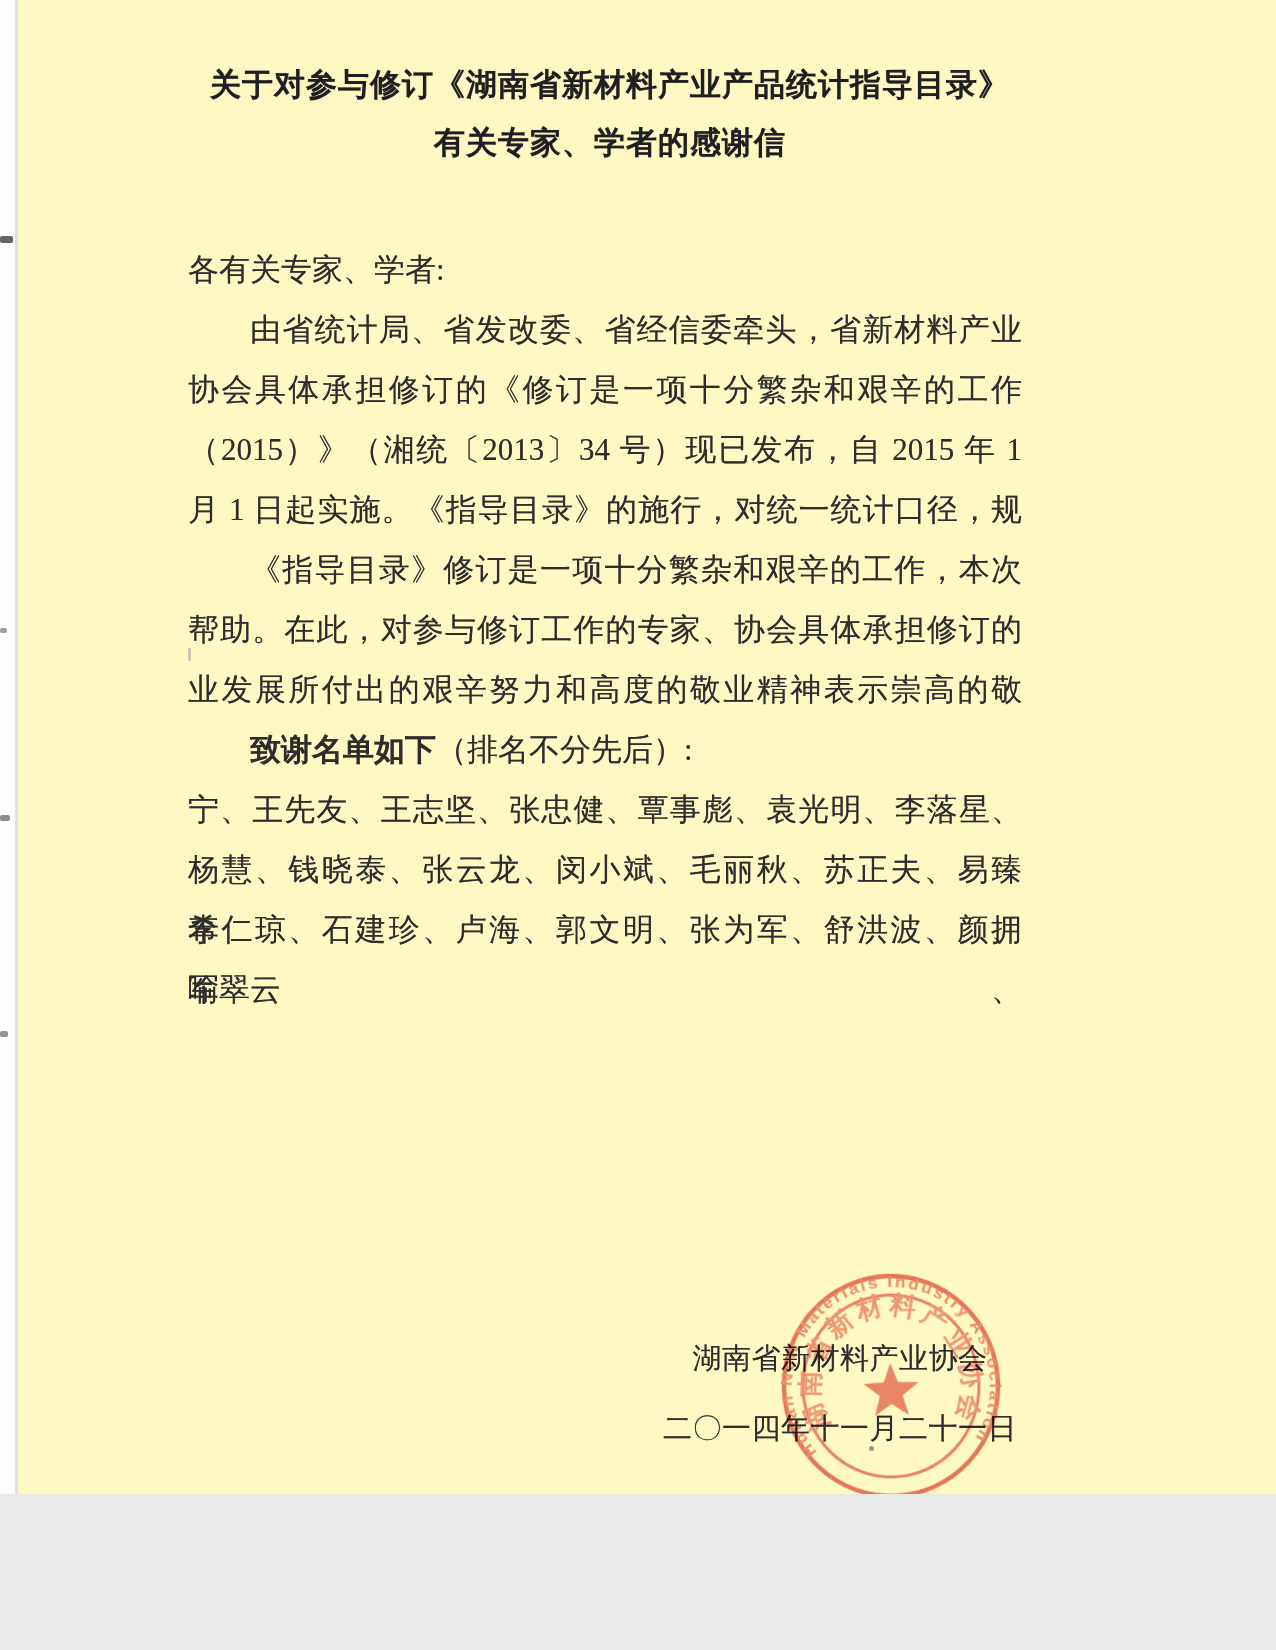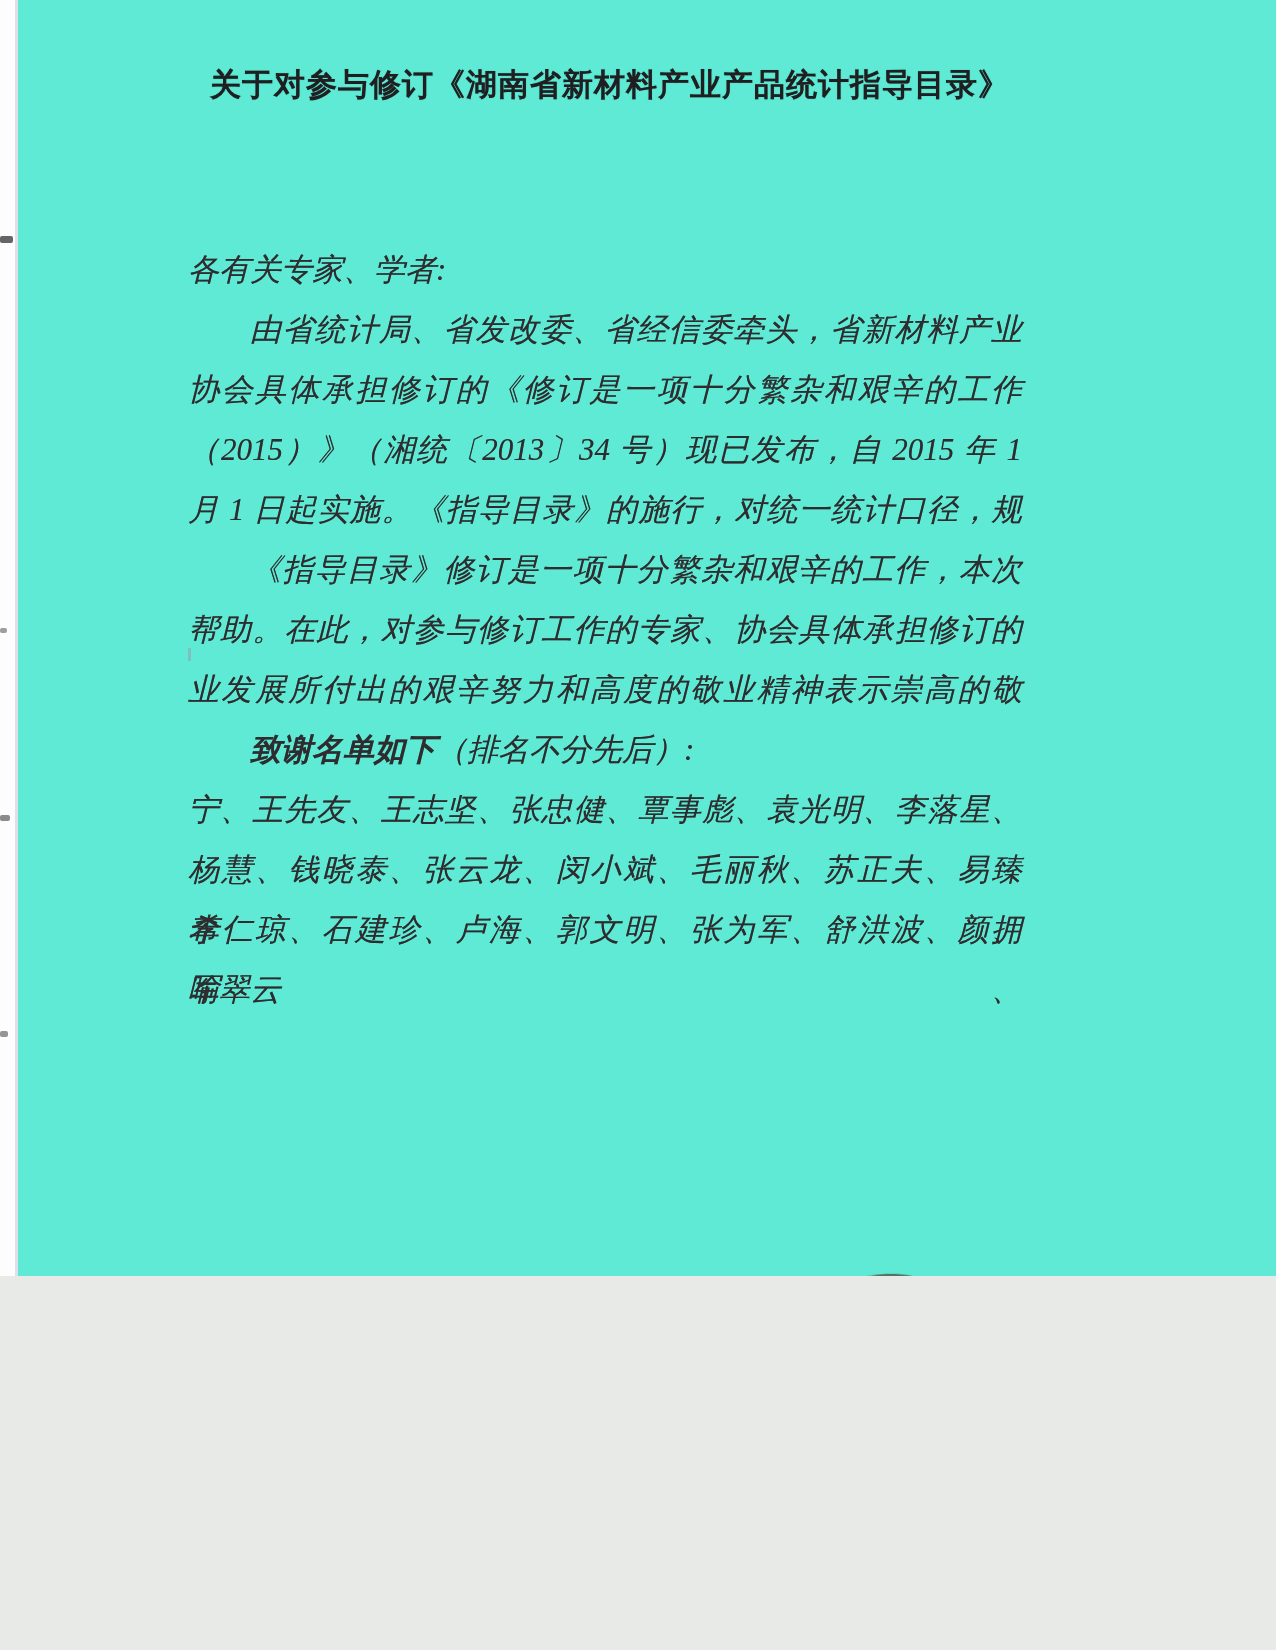--- a/index.html
+++ b/index.html
@@ -1,19 +1,19 @@
 <!DOCTYPE html>
 <html><head>
 <meta charset="utf-8">
 <style>
   html,body { margin:0; padding:0; background:#e7eae6; }
   .page {
     position:relative;
-    width:1276px; height:1276px;
-    background:#5eead4;
+    width:1276px; height:1494px;
+    background:#fef9c3;
     overflow:hidden;
     font-family:"Liberation Serif","DejaVu Serif",serif;
     color:#2e2c2e;
   }
   
   .gutter-left {
     position:absolute; left:0; top:0; width:15px; height:100%;
     background:#fdfdfe;
   }
   .edge-left-line {
@@ -47,21 +47,20 @@
     color:#1f1e20;
     text-shadow:0 0 .7px rgba(30,30,34,.55);
   }
 
   
   .body-block {
     position:absolute; top:240px; left:188px; width:834px;
     font-size:31px;
     color:#2e2c2e;
     text-shadow:0 0 .6px rgba(46,44,46,.5);
-    font-style:italic;
   }
   .line { height:60px; line-height:60px; white-space:nowrap; }
   .jl   { text-align:justify; text-align-last:justify; white-space:normal; }
   .ind  { text-indent:62px; }
   .b    { font-weight:bold; }
 
   
   .sig-block {
     position:absolute; top:1338px; left:620px; width:440px;
     text-align:center; font-size:29px; color:#2e2c2e;
@@ -95,20 +94,21 @@
   <div class="edge-left-line"></div>
   <div class="speck s1"></div>
   <div class="speck s2"></div>
   <div class="speck s3"></div>
   <div class="speck s4"></div>
   <div class="speck s5"></div>
   <div class="speck s6"></div>
 
   <div class="title-block">
     <div>关于对参与修订《湖南省新材料产业产品统计指导目录》</div>
+    <div>有关专家、学者的感谢信</div>
   </div>
 
   <div class="body-block">
     <div class="line">各有关专家、学者:</div>
 
     <div class="line jl ind">由省统计局、省发改委、省经信委牵头，省新材料产业</div>
     <div class="line jl">协会具体承担修订的《修订是一项十分繁杂和艰辛的工作</div>
     <div class="line jl">（2015）》（湘统〔2013〕34 号）现已发布，自 2015 年 1</div>
     <div class="line jl">月 1 日起实施。《指导目录》的施行，对统一统计口径，规</div>
 

